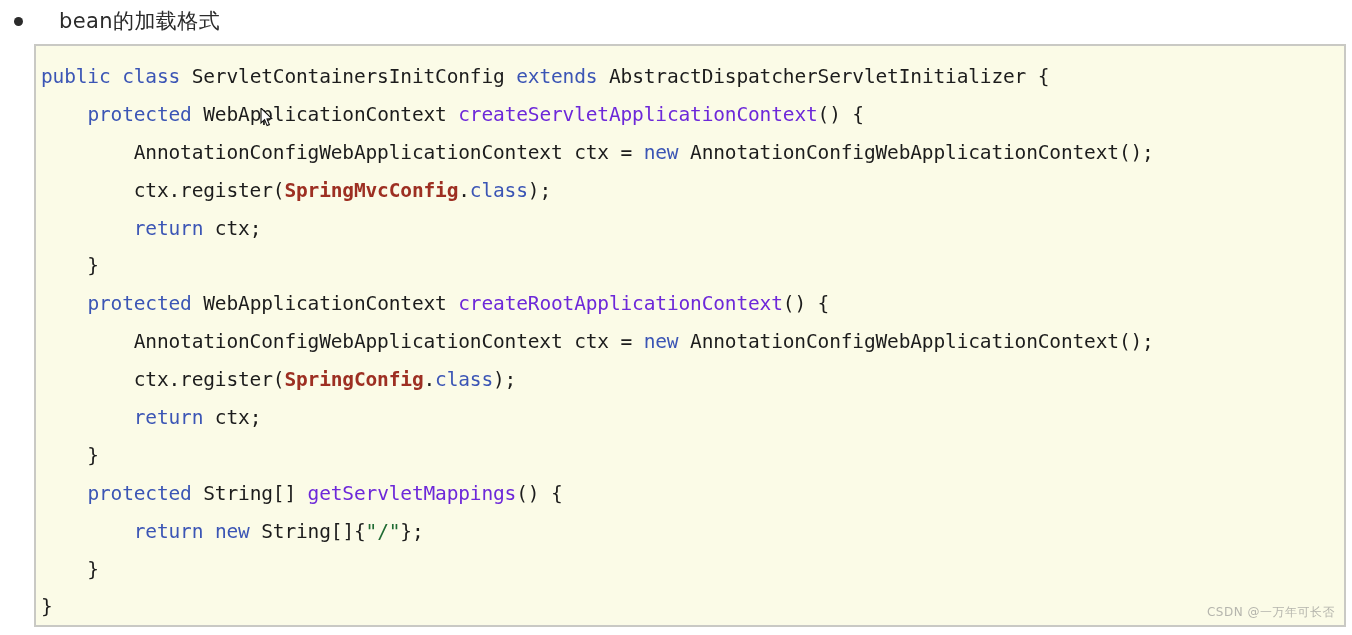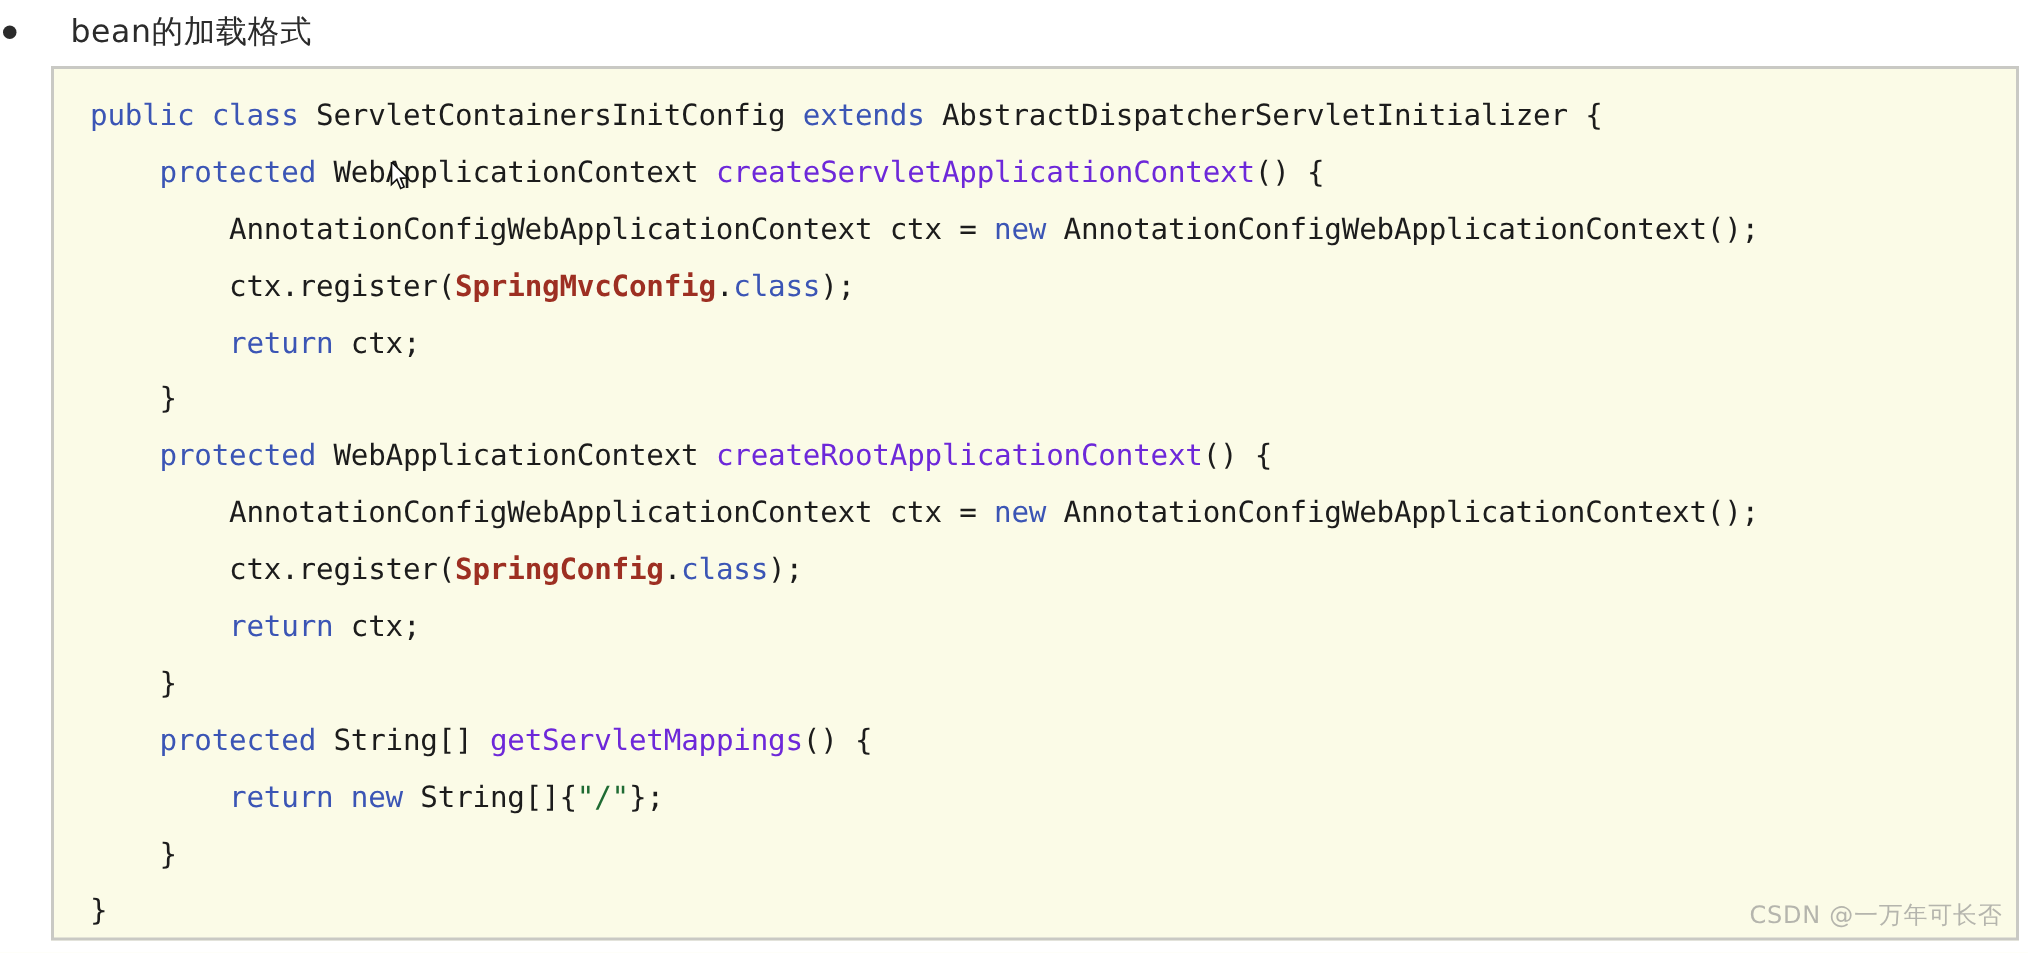--- a/index.html
+++ b/index.html
@@ -13,21 +13,21 @@
     height: 635px;
     overflow: hidden;
     font-family: "Liberation Sans", "DejaVu Sans", sans-serif;
   }
 
   
   .heading-row {
     display: flex;
     align-items: center;
     height: 42px;
-    padding-left: 2px;
+    padding-left: 14px;
     box-sizing: border-box;
   }
   .bullet {
     width: 9px;
     height: 9px;
     border-radius: 50%;
     background: #2b2b2b;
     flex: 0 0 auto;
     margin-right: 36px;
   }
@@ -54,21 +54,21 @@
     padding: 12px 0 0 0;
     font-family: "DejaVu Sans Mono", "Liberation Mono", monospace;
     font-size: 19.5px;
     line-height: 37.9px;
     color: #1c1c1c;
     white-space: pre;
     letter-spacing: -0.15px;
   }
   .code .ln {
     display: block;
-    padding-left: 24px;
+    padding-left: 5px;
     height: 37.9px;
   }
 
   
   .kw   { color: #3b55b5; }           
   .mth  { color: #6d28d9; }           
   .cls  { color: #9d2f22; font-weight: bold; }  
   .str  { color: #1f6b33; }           
   .pl   { color: #1c1c1c; }
 
@@ -81,21 +81,21 @@
     height: 19px;
     pointer-events: none;
   }
 
   
   .watermark {
     position: absolute;
     right: 9px;
     bottom: 4px;
     font-family: "DejaVu Sans", "Liberation Sans", sans-serif;
-    font-size: 16px;
+    font-size: 12px;
     color: #b5b5ad;
     white-space: nowrap;
     letter-spacing: 0.5px;
   }
 </style>
 </head>
 <body>
 
 <div class="heading-row">
   <span class="bullet"></span>

